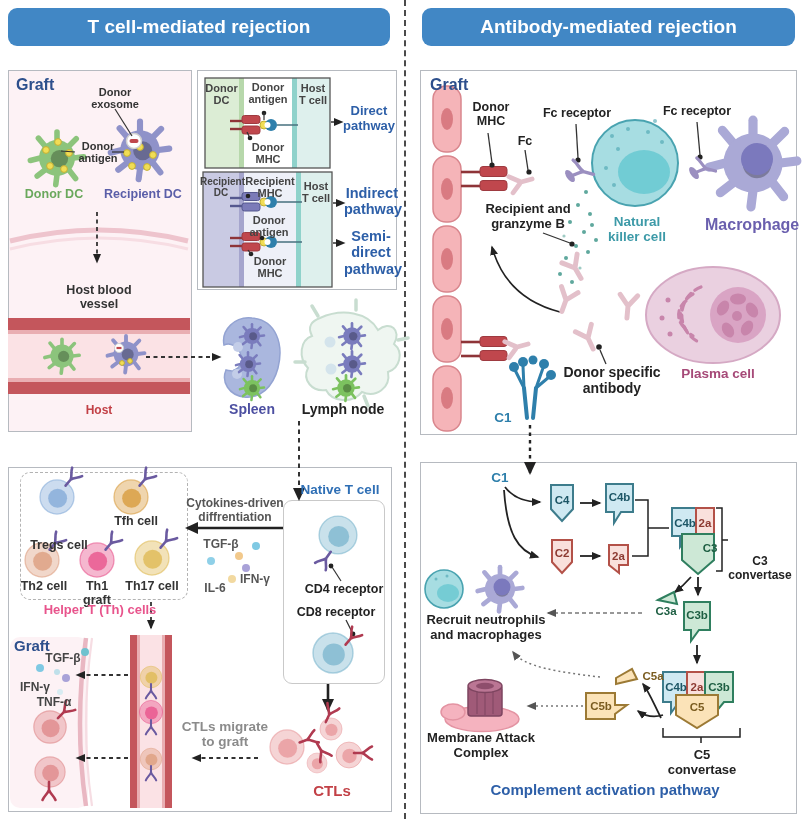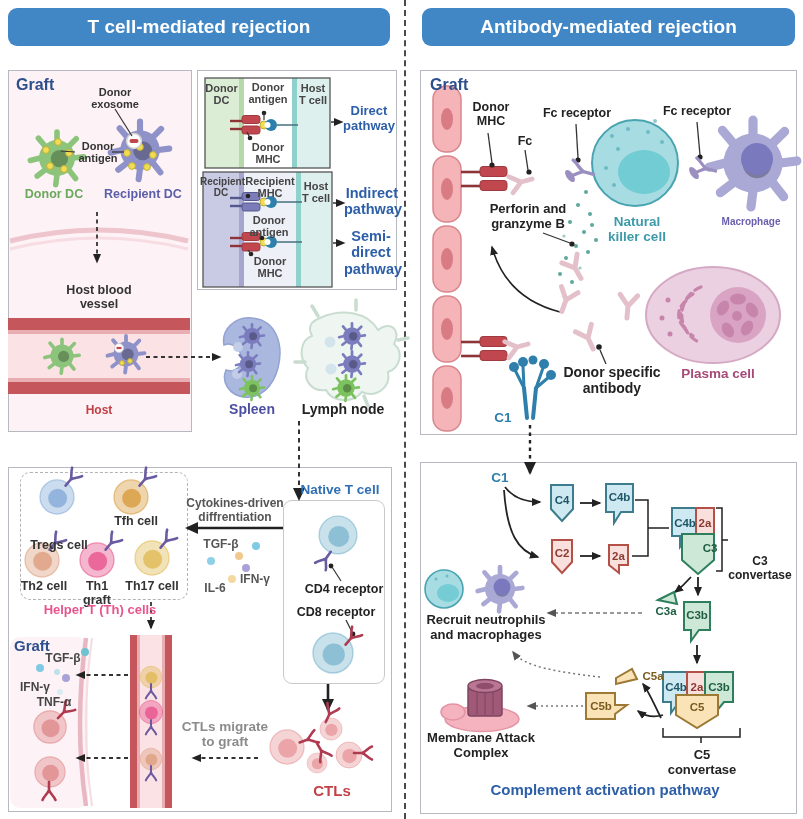--- a/index.html
+++ b/index.html
@@ -507,22 +507,22 @@
   <div class="lb" style="left:30px;top:696px;width:48px;font-size:12px;color:#444;">TNF-α</div>
   <div class="lb" style="left:181px;top:719px;width:88px;font-size:13.5px;color:#8b8b8b;">CTLs migrate to graft</div>
   <div class="lb" style="left:306px;top:783px;width:52px;font-size:15px;color:#c24046;">CTLs</div>
 
   <div class="lb" style="left:430px;top:76px;width:52px;font-size:16px;color:#2d4f8c;text-align:left;">Graft</div>
   <div class="lb" style="left:466px;top:100px;width:50px;font-size:12.5px;color:#222;">Donor MHC</div>
   <div class="lb" style="left:512px;top:134px;width:26px;font-size:12.5px;color:#222;">Fc</div>
   <div class="lb" style="left:541px;top:106px;width:72px;font-size:12.5px;color:#222;">Fc receptor</div>
   <div class="lb" style="left:661px;top:104px;width:72px;font-size:12.5px;color:#222;">Fc receptor</div>
   <div class="lb" style="left:601px;top:214px;width:72px;font-size:13.5px;color:#3d9aa8;">Natural killer cell</div>
-  <div class="lb" style="left:705px;top:216px;width:92px;font-size:10px;color:#6a5fae;">Macrophage</div>
-  <div class="lb" style="left:481px;top:202px;width:94px;font-size:13px;color:#222;">Perforin and granzyme B</div>
+  <div class="lb" style="left:705px;top:216px;width:92px;font-size:16px;color:#6a5fae;">Macrophage</div>
+  <div class="lb" style="left:481px;top:202px;width:94px;font-size:13px;color:#222;">Recipient and granzyme B</div>
   <div class="lb" style="left:561px;top:365px;width:102px;font-size:14px;color:#222;">Donor specific antibody</div>
   <div class="lb" style="left:675px;top:366px;width:86px;font-size:13.5px;color:#a64a78;">Plasma cell</div>
   <div class="lb" style="left:491px;top:410px;width:24px;font-size:13.5px;color:#2e7fab;">C1</div>
 
   <div class="lb" style="left:488px;top:470px;width:24px;font-size:13.5px;color:#2e7fab;">C1</div>
   <div class="lb" style="left:550px;top:494px;width:24px;font-size:11.5px;color:#1d5666;">C4</div>
   <div class="lb" style="left:605px;top:491px;width:29px;font-size:11.5px;color:#1d5666;">C4b</div>
   <div class="lb" style="left:550px;top:547px;width:24px;font-size:11.5px;color:#8d3a32;">C2</div>
   <div class="lb" style="left:608px;top:550px;width:21px;font-size:11.5px;color:#8d3a32;">2a</div>
   <div class="lb" style="left:671px;top:517px;width:28px;font-size:11.5px;color:#1d5666;">C4b</div>

